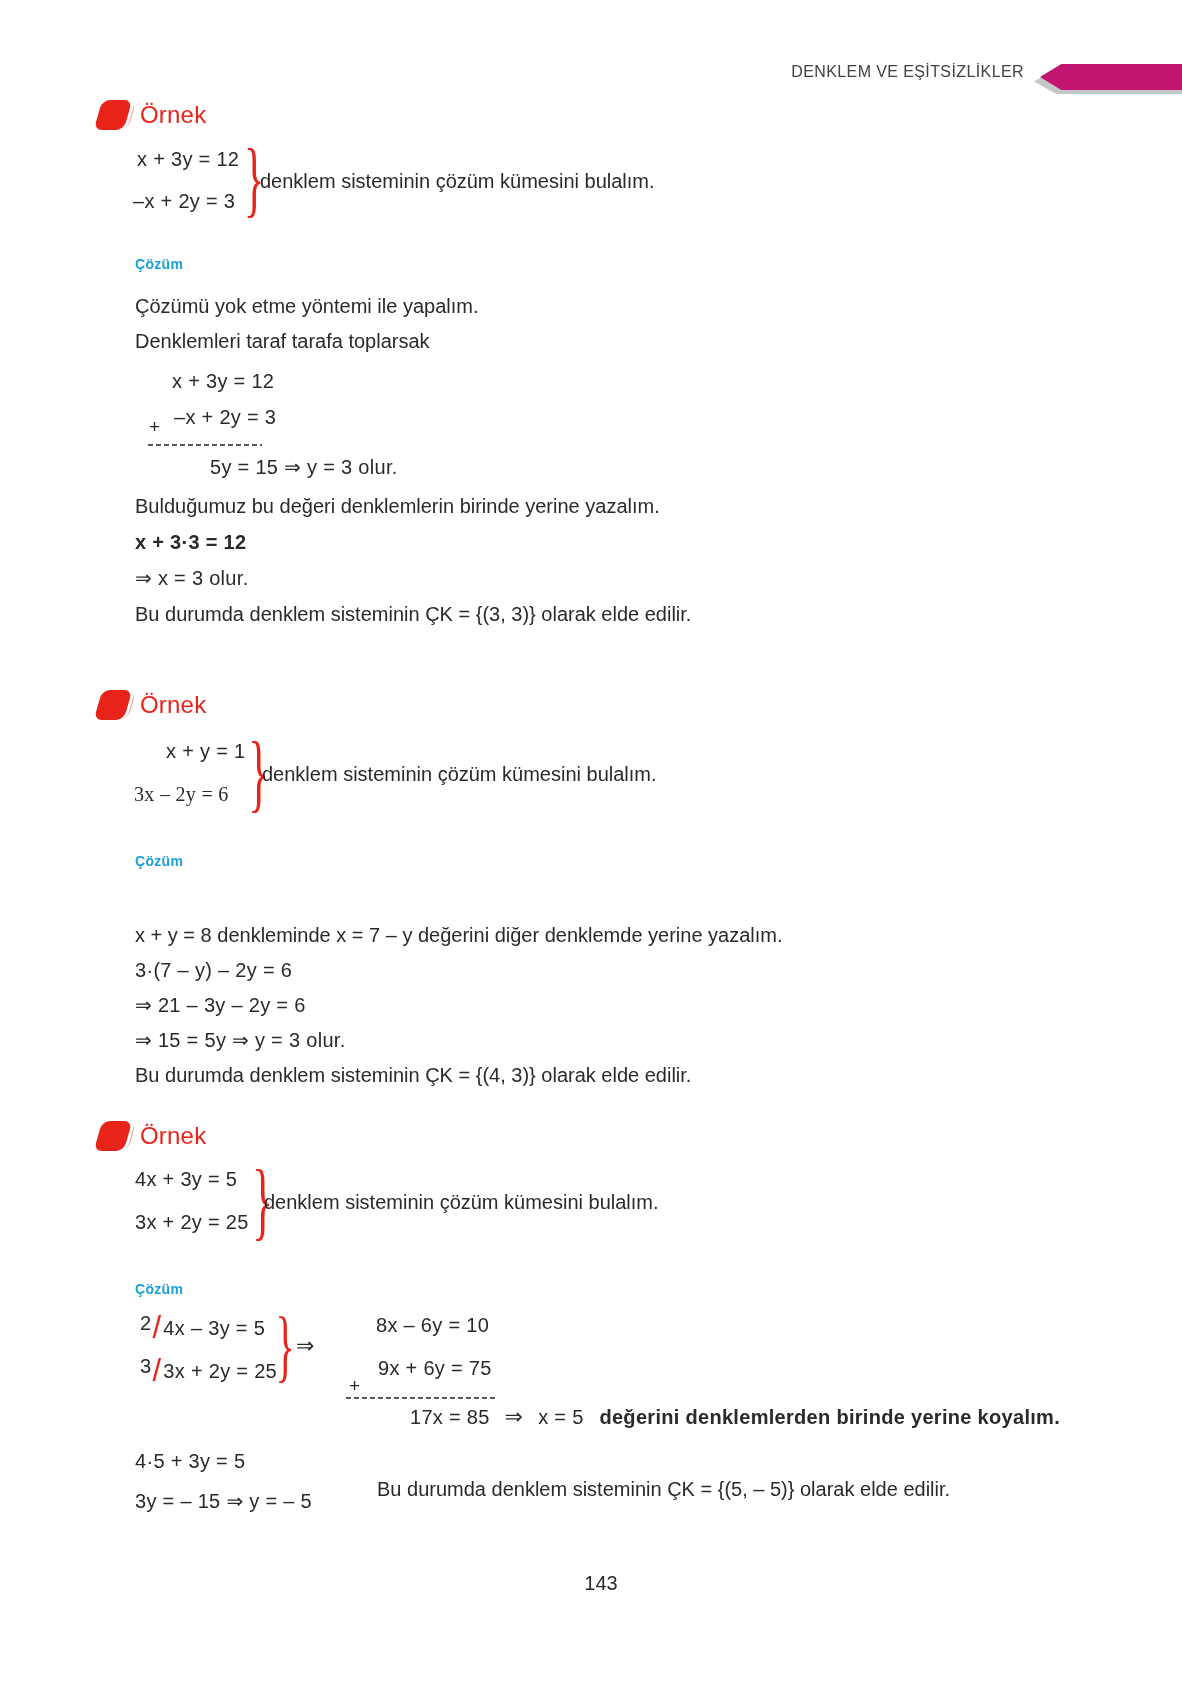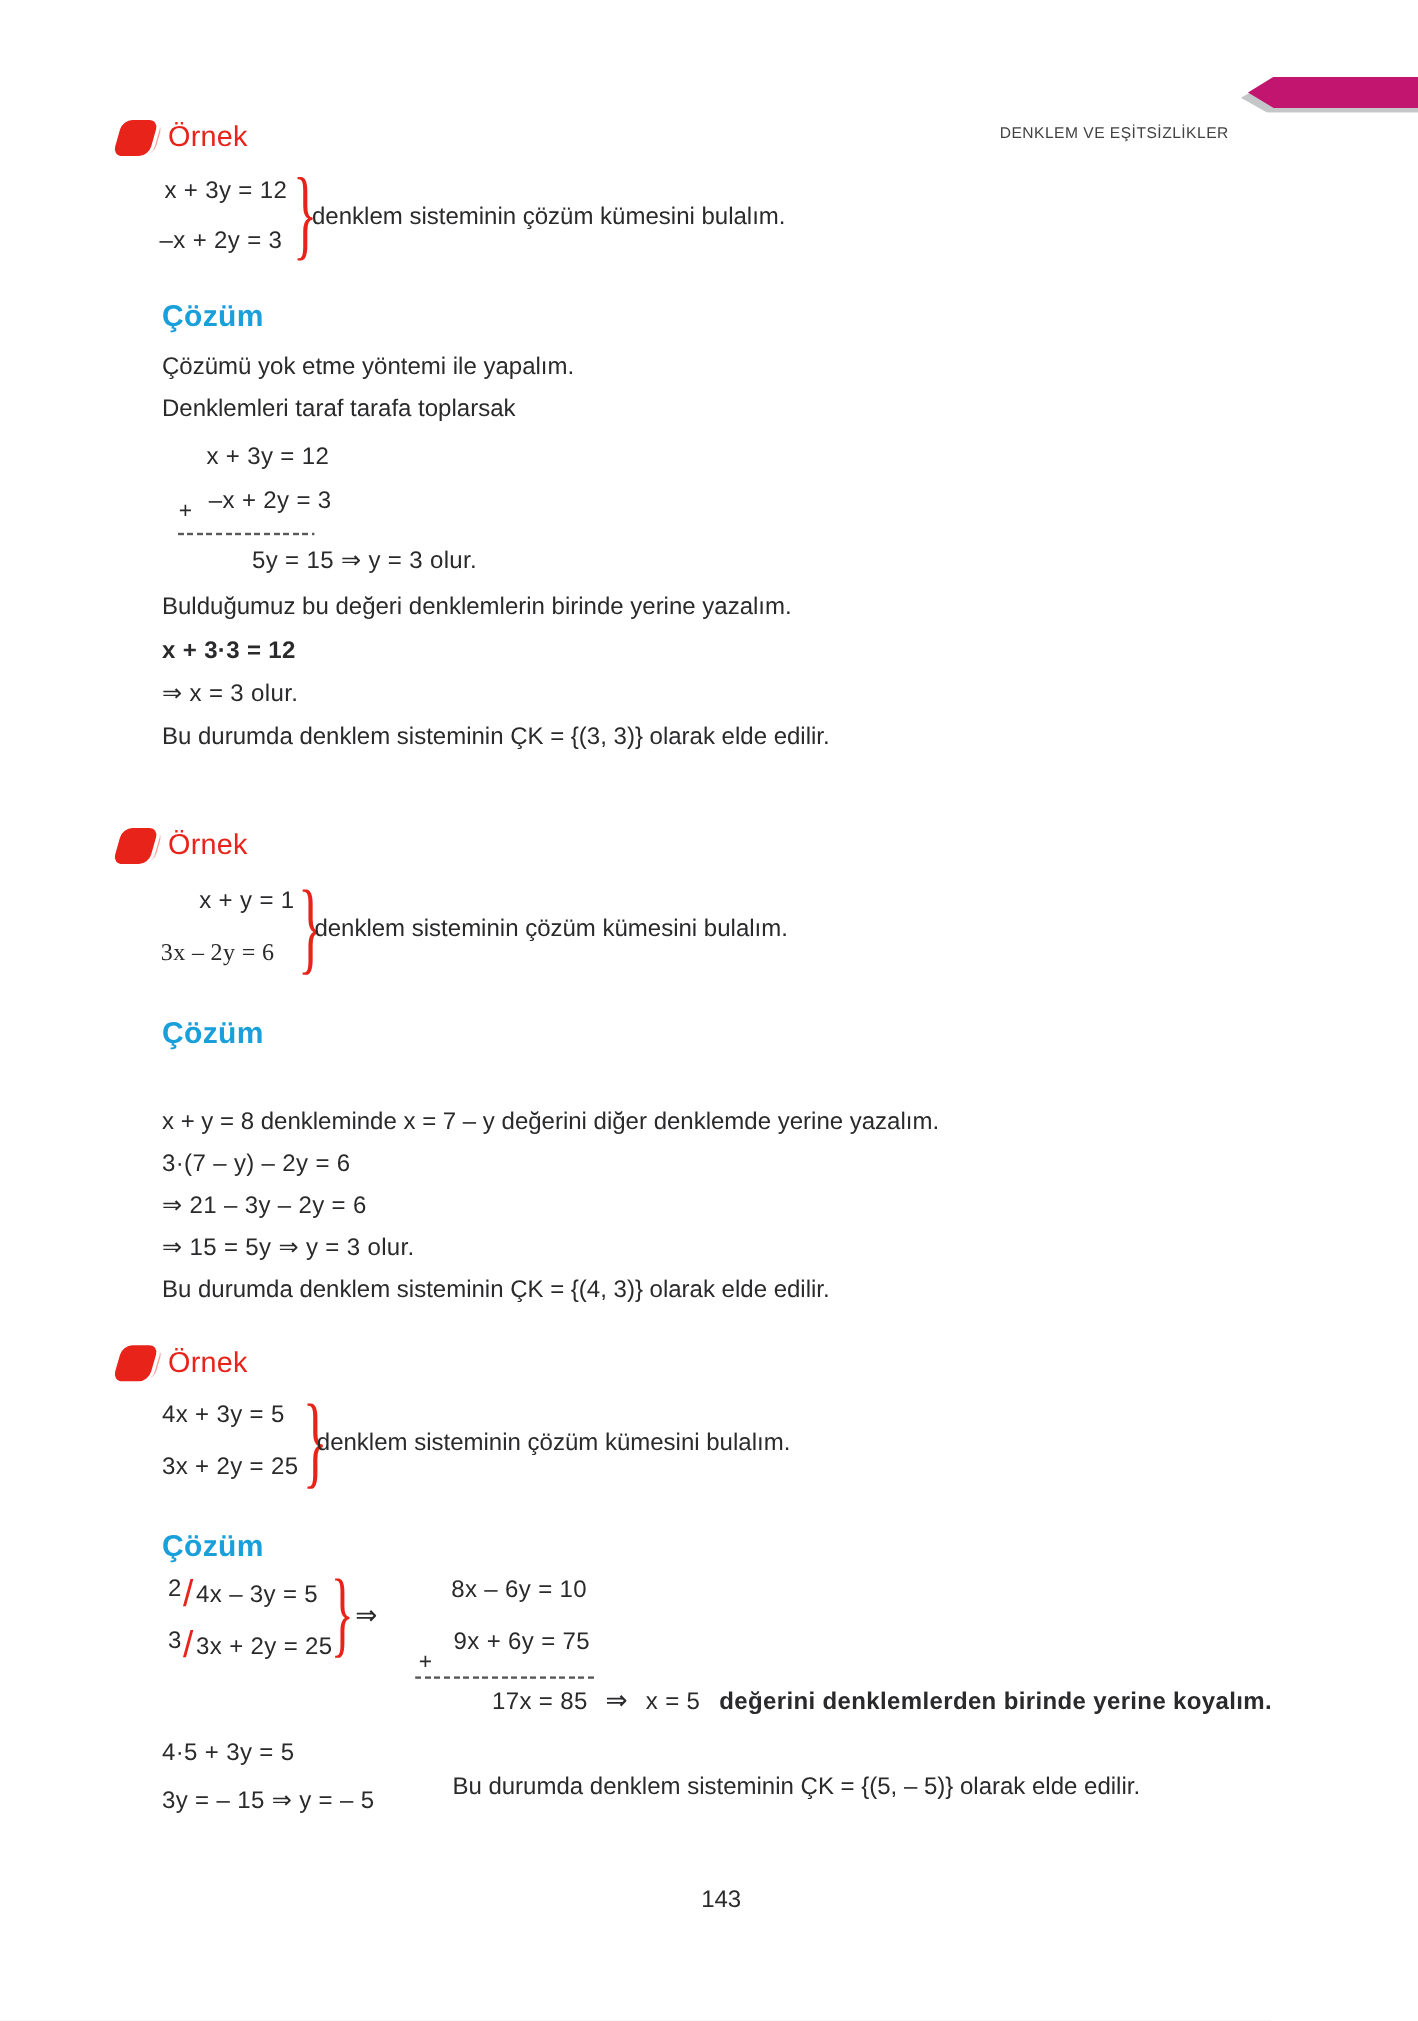--- a/index.html
+++ b/index.html
@@ -5,21 +5,21 @@
   * { margin:0; padding:0; box-sizing:border-box; }
   html,body { background:#e9e9e9; }
   .page {
     position:relative; width:1182px; height:1684px; margin:0 auto;
     background:#ffffff; overflow:hidden;
     font-family:"Liberation Sans", sans-serif; color:#2a2a2c;
   }
   .t { position:absolute; font-size:20px; line-height:24px; white-space:nowrap; color:#2a2a2c; }
   .eq { letter-spacing:0.3px; }
   .header-title {
-    position:absolute; top:63px; right:158px; font-size:13px; color:#414042; letter-spacing:0.4px;margin-top:40px;
+    position:absolute; top:63px; right:158px; font-size:16px; color:#414042; letter-spacing:0.4px;
   }
   .header-arrow {
     position:absolute; top:64px; right:0; width:142px; height:26px; background:#c2156f;
     clip-path:polygon(0 50%, 15% 0, 100% 0, 100% 100%, 15% 100%);
   }
   .header-arrow-shadow {
     position:absolute; top:69px; right:0; width:148px; height:25px; background:#c5c6c8;
     clip-path:polygon(0 50%, 15% 0, 100% 0, 100% 100%, 15% 100%);
   }
   .ornek { position:absolute; }
@@ -30,21 +30,21 @@
   }
   .ornek-icon .front {
     position:absolute; left:2px; top:0; width:30px; height:30px;
     background:#e8231a; border-radius:8px; transform:skewX(-16deg);
     box-shadow:3px 0 0 #ffffff;
   }
   .ornek-label {
     position:absolute; left:44px; top:1px; font-size:24px; font-weight:normal; color:#e8231a;
     letter-spacing:0.2px;
   }
-  .cozum { font-size:25px; font-weight:bold; color:#199fda; letter-spacing:0.3px; }
+  .cozum { font-size:14px; font-weight:bold; color:#199fda; letter-spacing:0.3px; }
   .brace {
     position:absolute; color:#e8231a; font-family:"Liberation Serif", serif; font-weight:400;
     transform:scaleX(0.5); transform-origin:center;
   }
   .dash-line {
     position:absolute; height:2px;
     background:repeating-linear-gradient(90deg,#58595b 0 5px, transparent 5px 8px);
   }
   .plus { font-size:19px; }
   .mult { position:relative; top:-5px; font-size:20px; }

